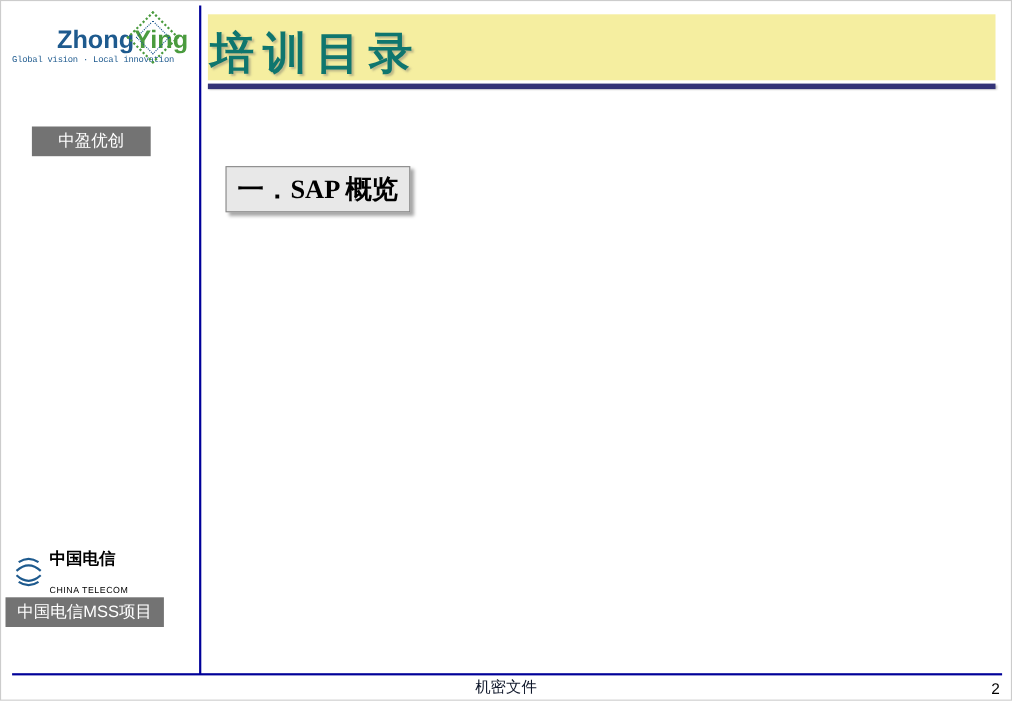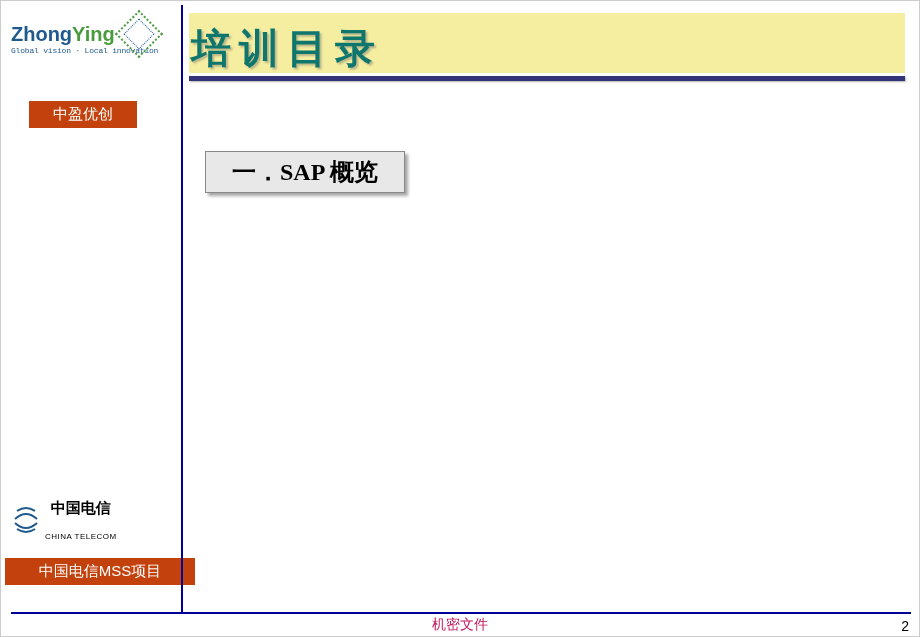--- a/index.html
+++ b/index.html
@@ -18,23 +18,24 @@
       width: 180px;
       height: 612px;
     }
     .logo-zhongying {
       position: absolute;
       left: 10px;
       top: 22px;
       width: 160px;
     }
     .logo-zy-text {
-      font-size: 20px;
+      font-size: 23px;
       font-weight: bold;
       font-family: Arial, sans-serif;
+      text-align: right;
     }
     .logo-zy-text .zhong { color: #1e5a8e; }
     .logo-zy-text .ying { color: #4a9b3e; }
     .logo-zy-icon {
       position: absolute;
       right: 15px;
       top: -6px;
       width: 34px;
       height: 34px;
       transform: rotate(45deg);
@@ -53,51 +54,52 @@
     }
     .logo-zy-tagline {
       font-size: 8px;
       color: #1e5a8e;
       margin-top: 0;
       font-family: Liberation Mono, monospace;
       letter-spacing: -0.2px;
     }
     .blue-bar {
       position: absolute;
-      background: #c2410c;
+      background: #737373;
       color: #ffffff;
       font-size: 15px;
       text-align: center;
       padding: 4px 0;
+      margin-top: 14px;
     }
     .blue-bar-top {
       left: 28px;
       top: 100px;
       width: 108px;
     }
     .logo-telecom {
       position: absolute;
       left: 12px;
       bottom: 72px;
       display: flex;
       align-items: center;
       gap: 6px;
     }
     .telecom-icon {
       width: 26px;
       height: 30px;
       position: relative;
     }
     .telecom-icon svg { width: 100%; height: 100%; }
-    .telecom-text { font-size: 15px; font-weight: bold; color: #000; font-family: Liberation Mono, monospace; text-align: center; }
+    .telecom-text { font-size: 15px; font-weight: bold; color: #000; font-family: Liberation Mono, monospace; }
     .telecom-sub { font-size: 8px; color: #000; margin-top: 14px; letter-spacing: 0.5px; }
     .blue-bar-bottom {
       left: 4px;
-      bottom: 28px;
-      width: 190px;
+      bottom: 43px;
+      width: 144px;
       font-size: 15px;
     }
     .vline {
       position: absolute;
       left: 180px;
       top: 4px;
       height: 608px;
       border-left: 2px solid #000099;
     }
     .title-banner {
@@ -131,21 +133,21 @@
     .content {
       position: absolute;
       left: 204px;
       top: 150px;
       width: 640px;
     }
     .toc-item {
       font-size: 24px;
       font-weight: bold;
       color: #000;
-      padding: 4px 26px;
+      padding: 4px 10px;
       font-family: "SimSun", "Microsoft YaHei", serif;
     }
     .toc-item.active {
       background: #e8e8e8;
       border: 1px solid #888;
       box-shadow: 3px 3px 3px rgba(0,0,0,0.35);
       display: inline-block;
     }
     .footer-line {
       position: absolute;
@@ -153,21 +155,21 @@
       bottom: 22px;
       width: 900px;
       border-top: 2px solid #000099;
     }
     .footer-confidential {
       position: absolute;
       bottom: 2px;
       left: 50%;
       transform: translateX(-50%);
       font-size: 14px;
-      color: #be185d;
+      color: #0f172a;
       font-family: "SimSun", serif;
     }
     .page-num {
       position: absolute;
       bottom: 2px;
       right: 10px;
       font-size: 14px;
       color: #000;
     }
   </style>

